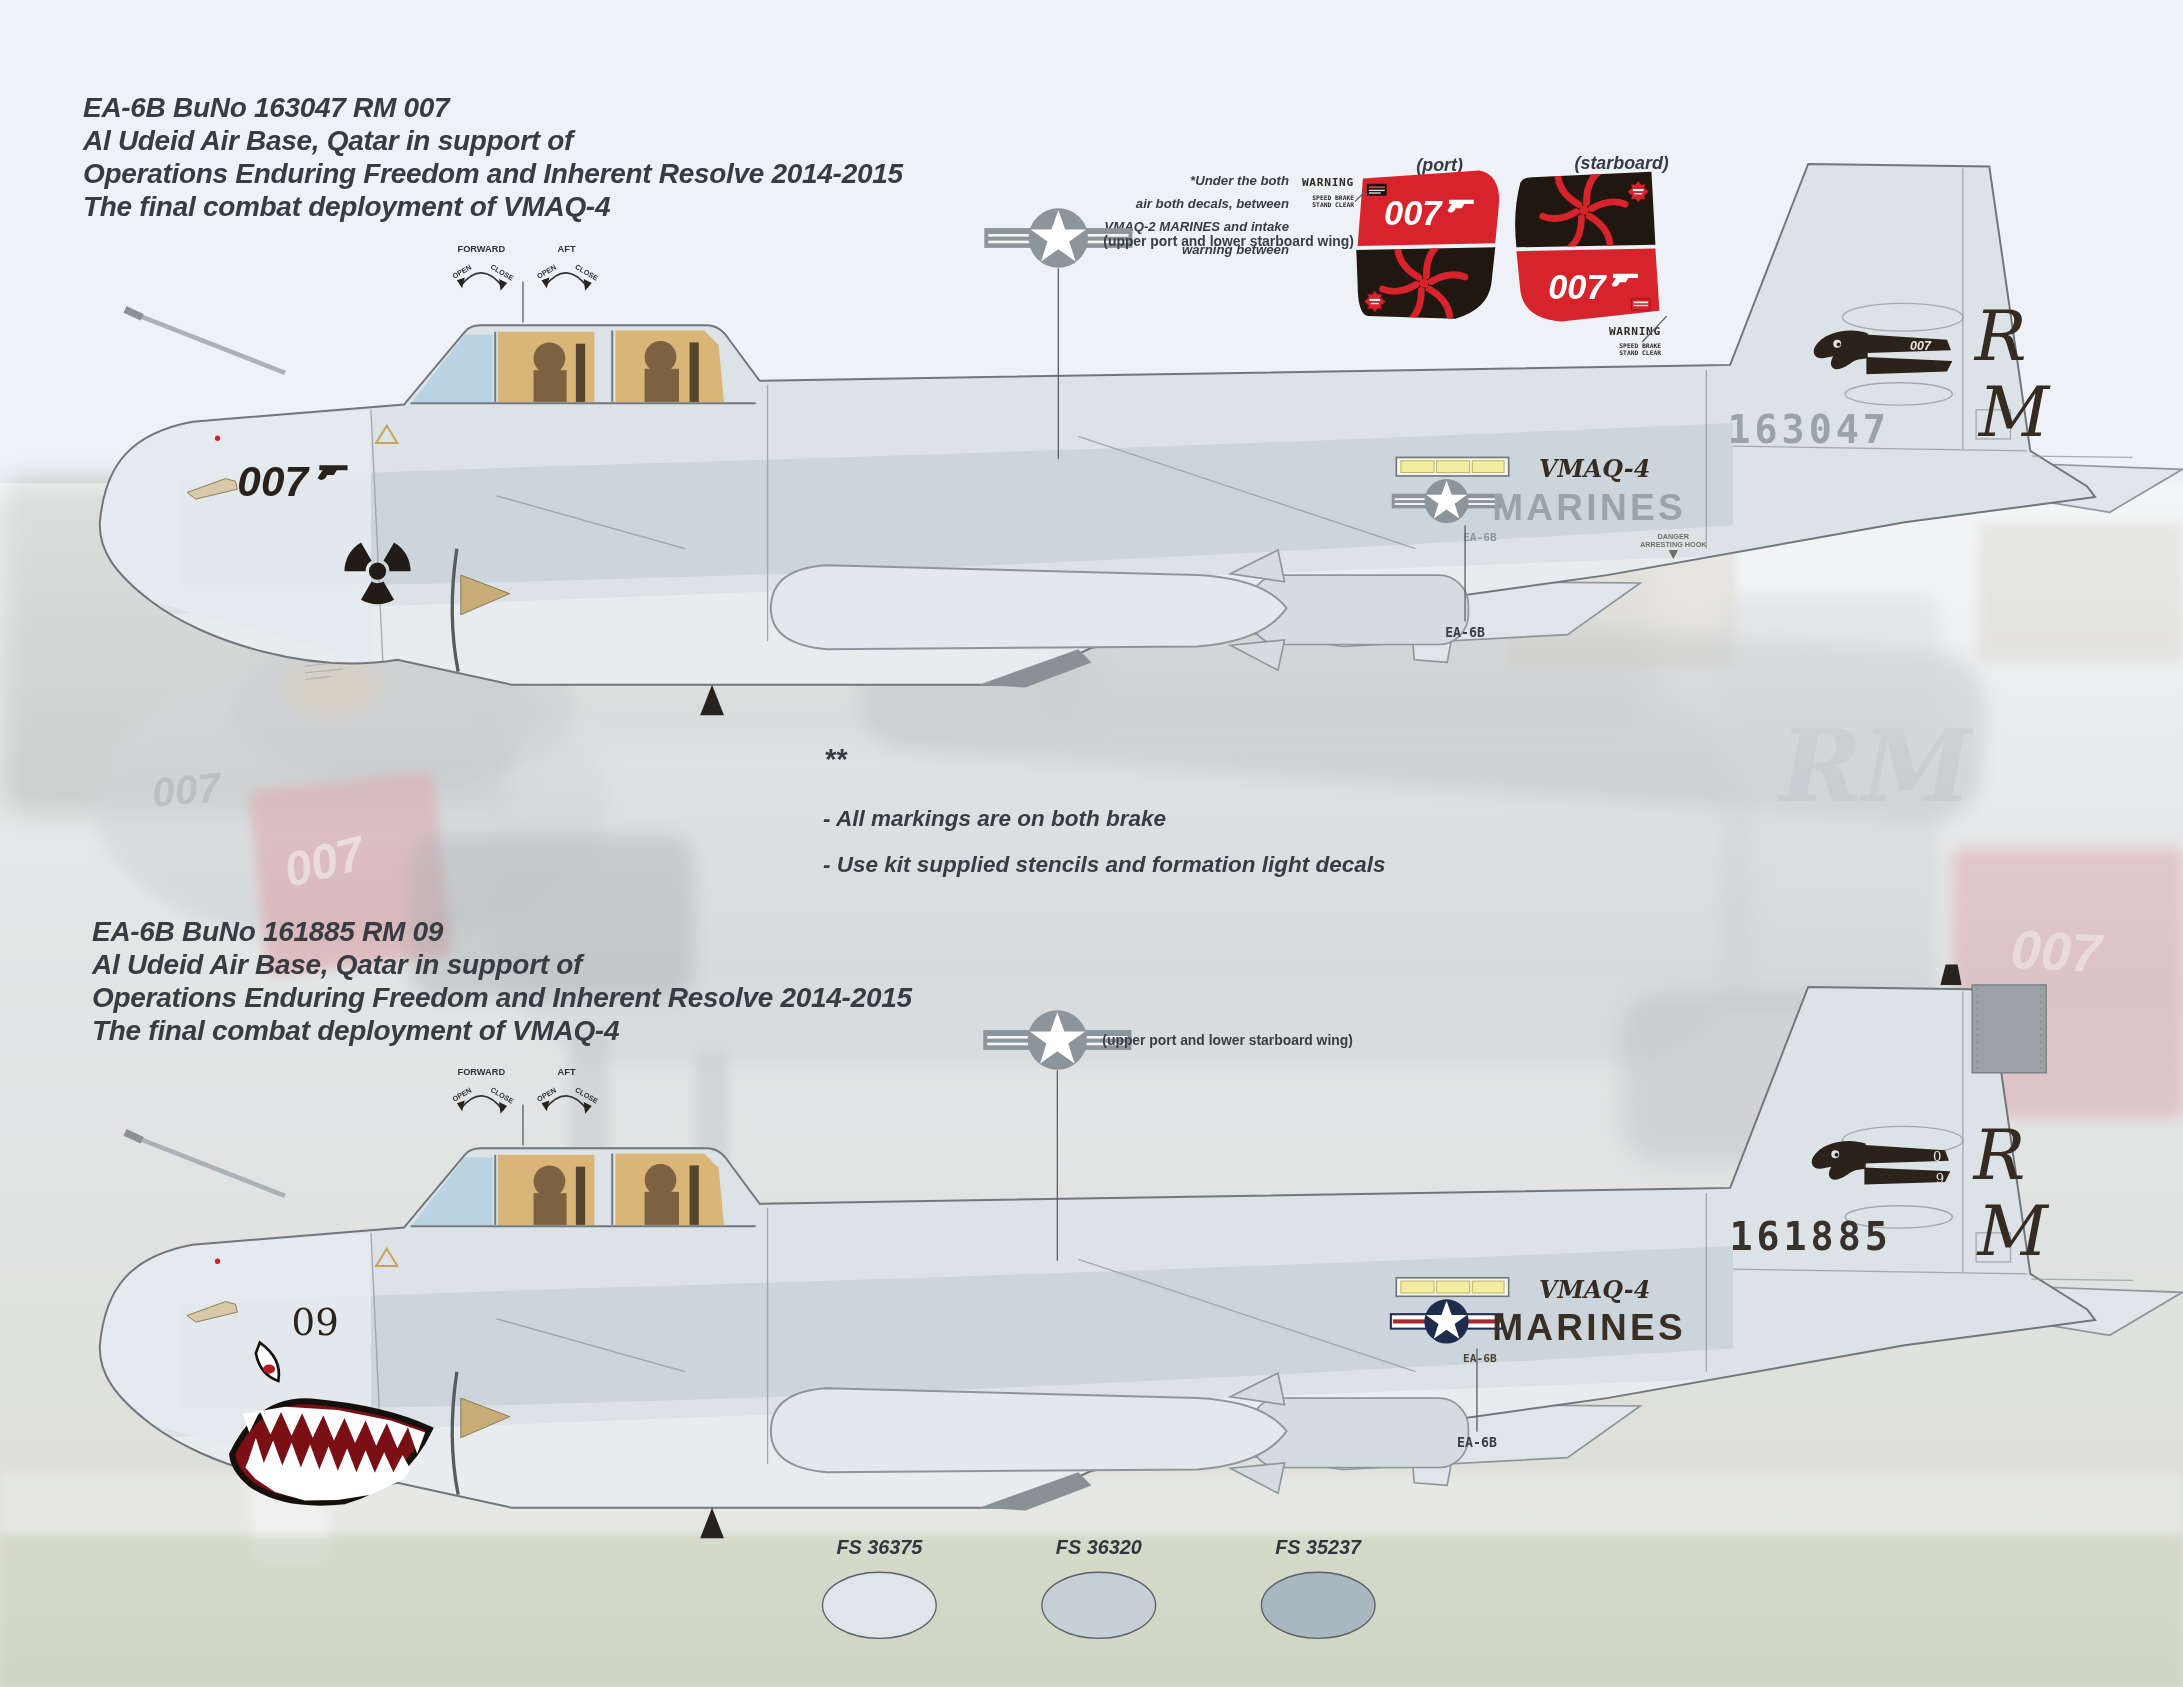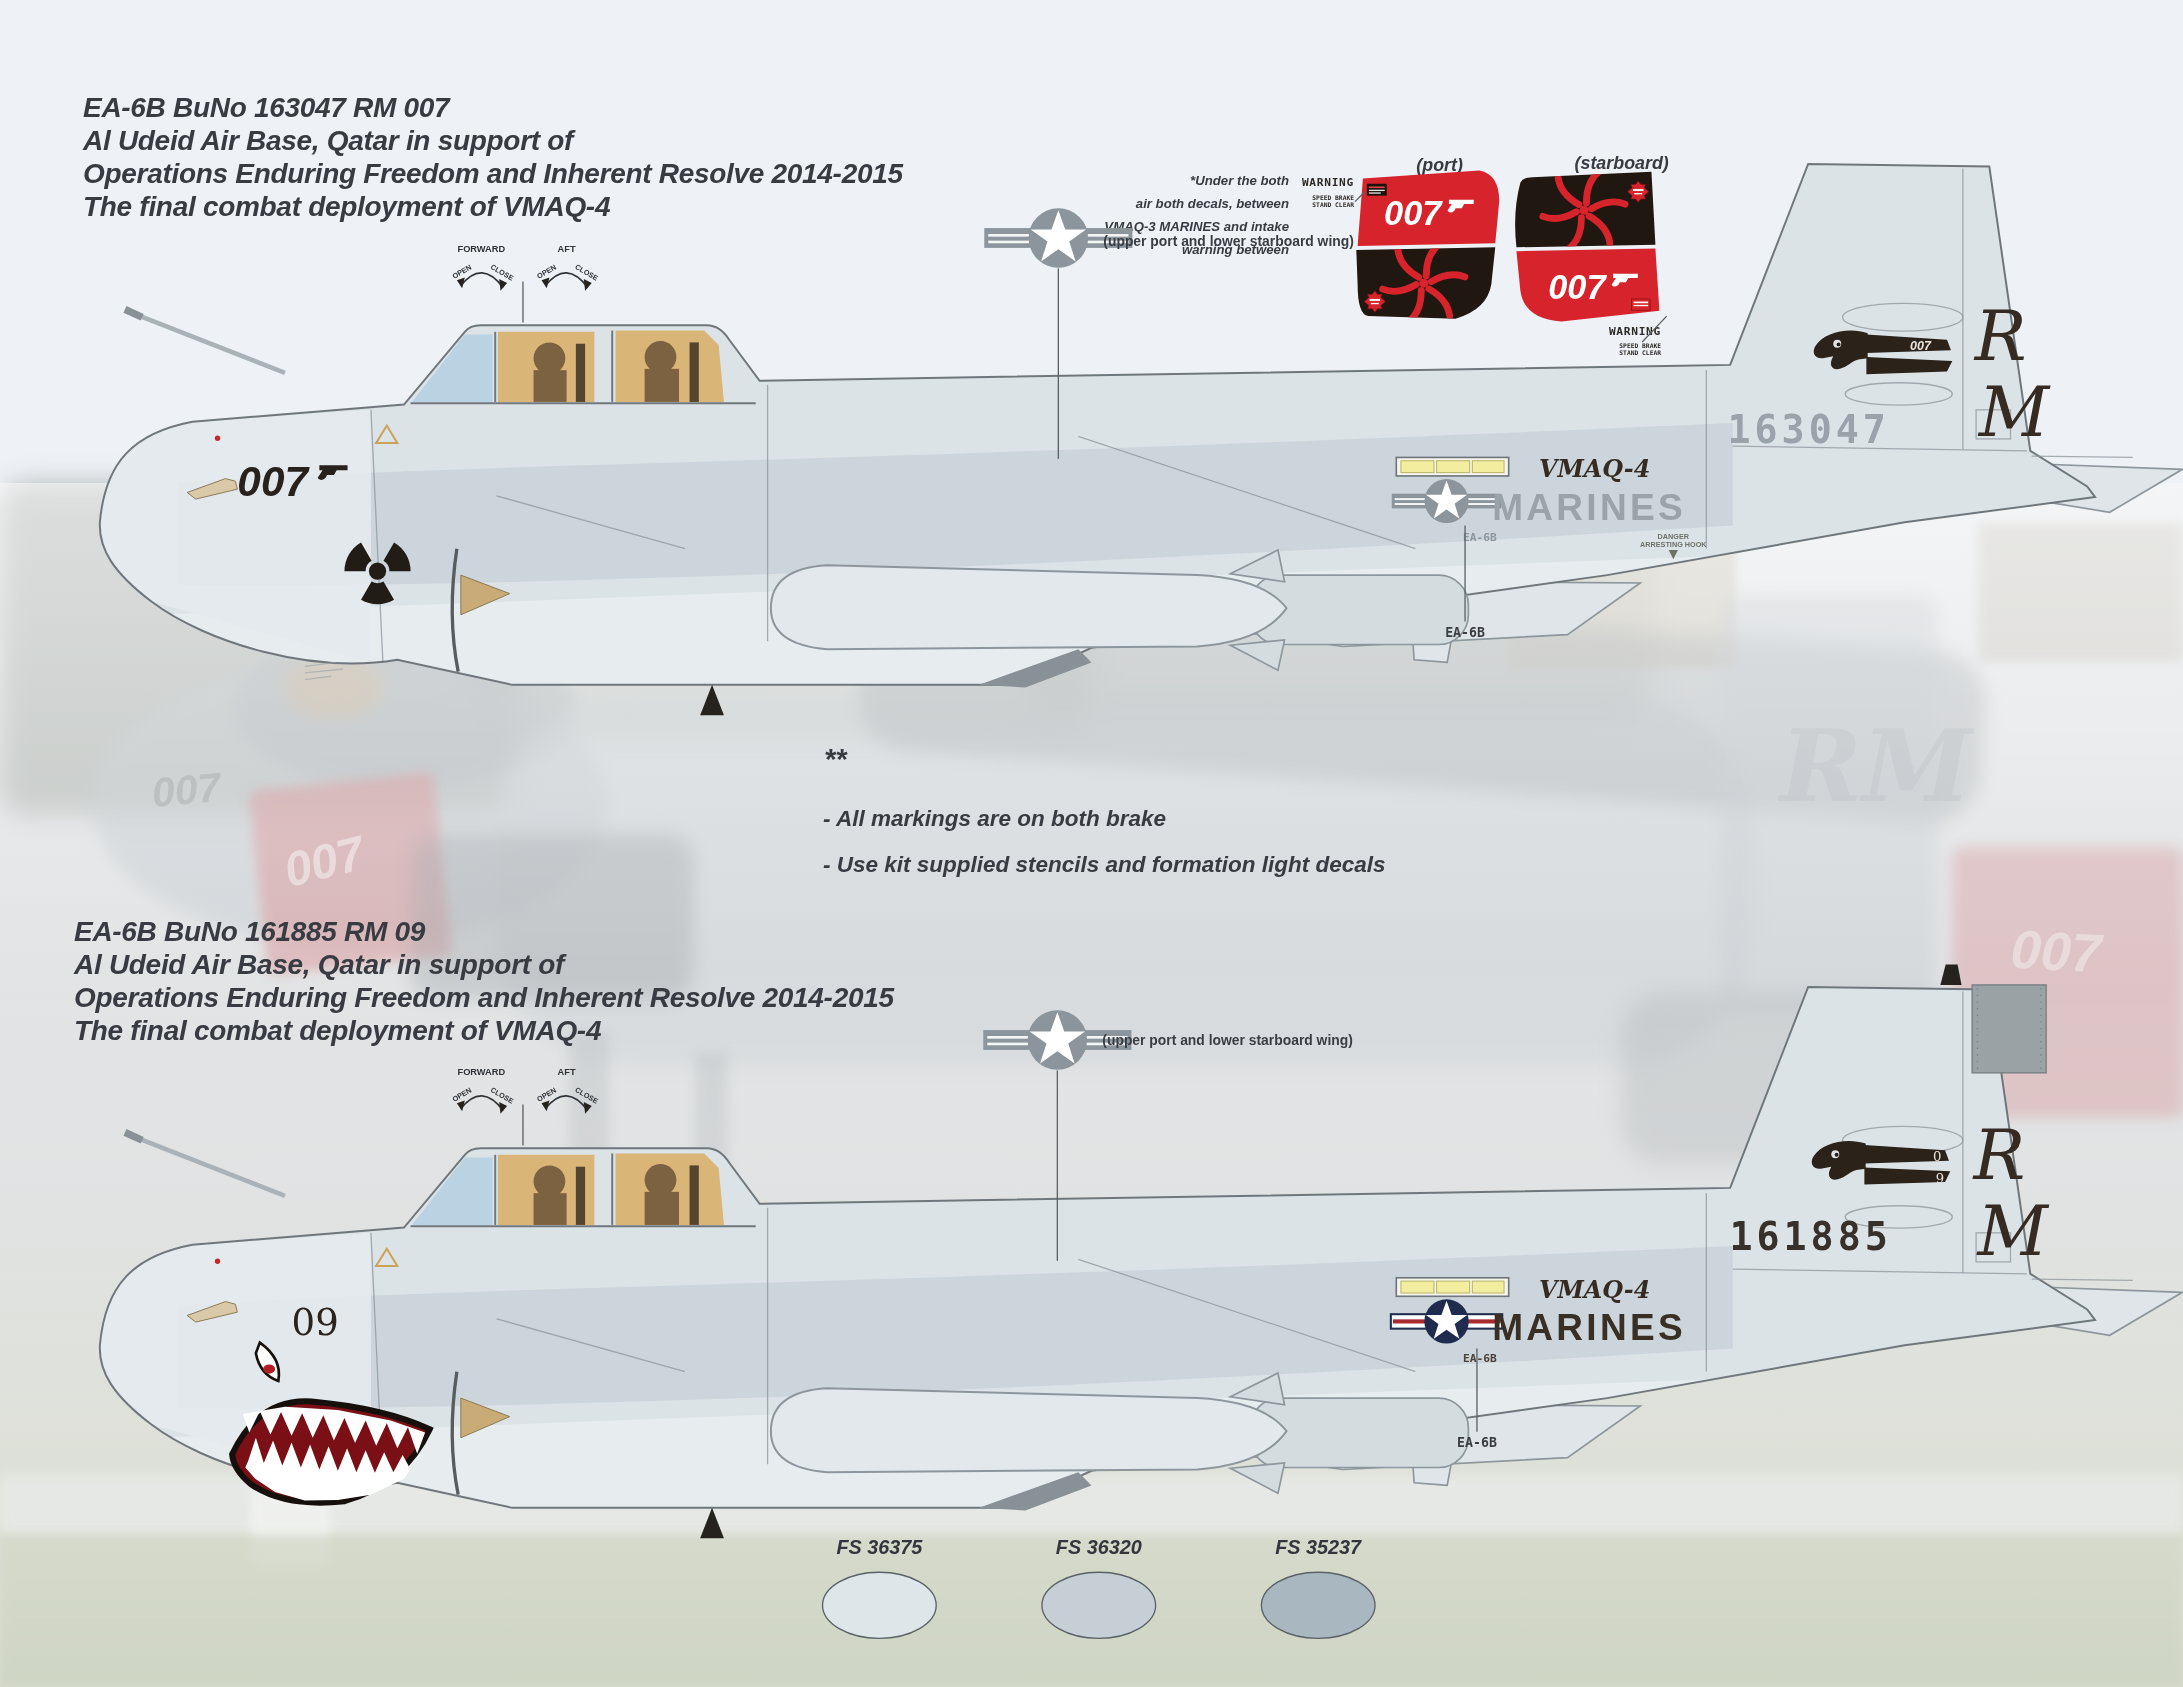--- a/index.html
+++ b/index.html
@@ -196,21 +196,21 @@
   </defs>
 </svg>
 
 <div class="hdr" style="left:83px;top:91px;">
   <div>EA-6B BuNo 163047 RM 007</div>
   <div>Al Udeid Air Base, Qatar in support of</div>
   <div>Operations Enduring Freedom and Inherent Resolve 2014-2015</div>
   <div>The final combat deployment of VMAQ-4</div>
 </div>
 
-<div class="hdr" style="left:74px;top:915px;">
+<div class="hdr" style="left:92px;top:915px;">
   <div>EA-6B BuNo 161885 RM 09</div>
   <div>Al Udeid Air Base, Qatar in support of</div>
   <div>Operations Enduring Freedom and Inherent Resolve 2014-2015</div>
   <div>The final combat deployment of VMAQ-4</div>
 </div>
 
 <div class="midnote" style="left:824px;top:746px;font-size:29px;">**</div>
 <div class="midnote" style="left:823px;top:806px;">- All markings are on both brake</div>
 <div class="midnote" style="left:823px;top:852px;text-align:right;">- Use kit supplied stencils and formation light decals</div>
 
@@ -268,21 +268,21 @@
     <use href="#eagle"></use>
     <text class="t-eagle1" x="150" y="27">007</text>
   </g>
   <text class="t-rm dk" x="2856" y="315">R</text>
   <text class="t-rm dk" x="2862" y="430">M</text>
 </svg>
 
 <div class="decalnote" style="right:894px;top:169px;">
   <div>*Under the both</div>
   <div>air both decals, between</div>
-  <div>VMAQ-3 MARINES and intake</div>
+  <div>VMAQ-2 MARINES and intake</div>
   <div>warning between</div>
 </div>
 <div class="warnlab" style="left:1290px;top:177px;width:64px;">
   <div class="t">WARNING</div>
   <div class="s" style="margin-top:4px">SPEED BRAKE</div>
   <div class="s">STAND CLEAR</div>
 </div>
 <div class="warnlab" style="left:1575px;top:326px;width:86px;">
   <div class="t">WARNING</div>
   <div class="s" style="margin-top:3.3px">SPEED BRAKE</div>

